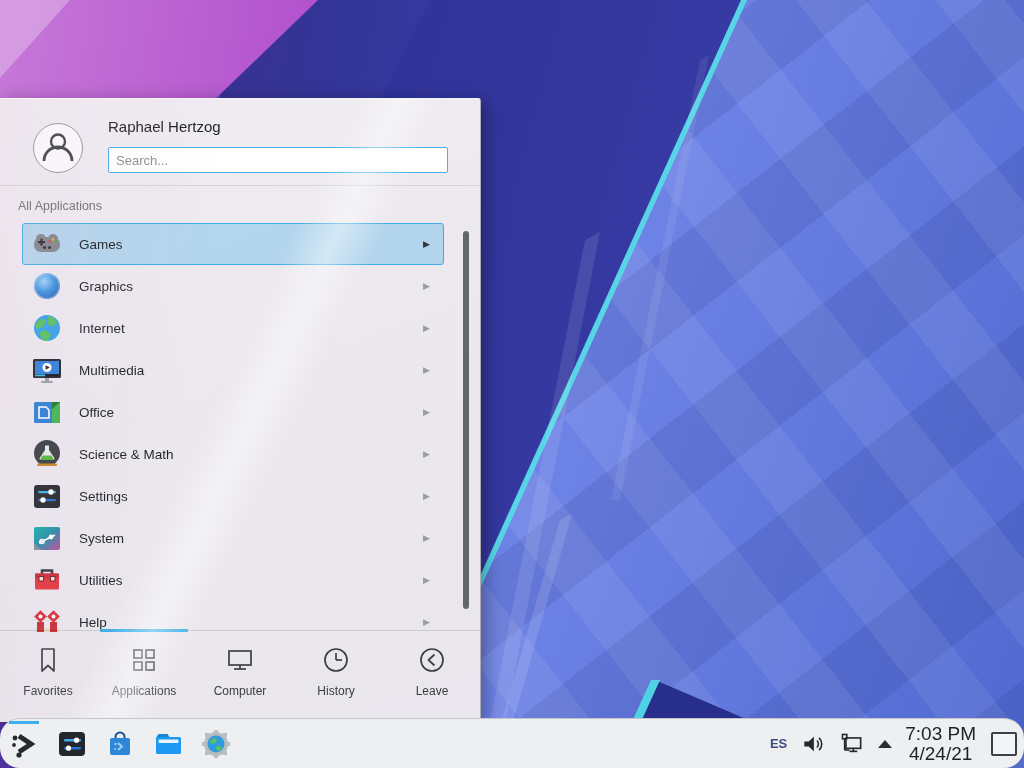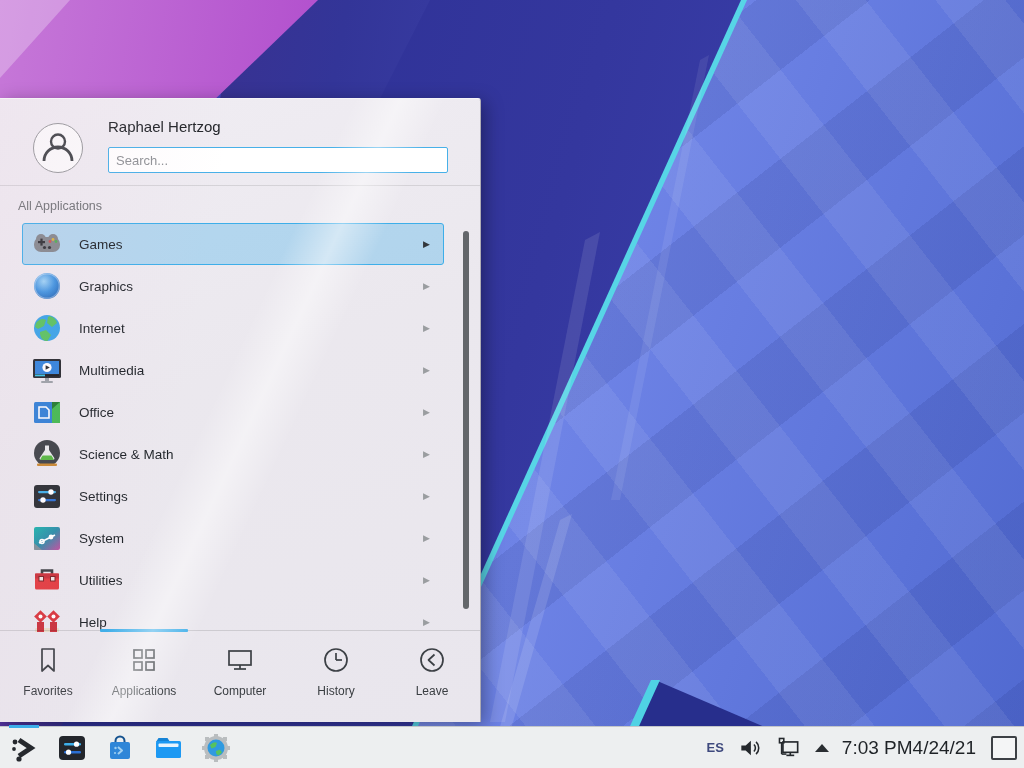--- a/index.html
+++ b/index.html
@@ -67,29 +67,29 @@
   .scrollbar-thumb { position:absolute; right:11px; top:132px; width:6px; height:378px; border-radius:3px; background:#63666a; }
 
   .tabbar { position:absolute; left:0; bottom:0; width:100%; height:92px; display:flex;
     border-top:1px solid rgba(0,0,0,.12); }
   .tab { flex:1 1 0; position:relative; display:flex; flex-direction:column; align-items:center; padding-top:14px; gap:9px; }
   .tab .tab-label { font-size:12px; color:#3a3e42; }
   .tab.active::before { content:""; position:absolute; top:-2px; left:50%; transform:translateX(-50%);
     width:88px; height:3px; background:#3daee9; border-radius:1px; }
 
   
-  .taskbar { position:absolute; left:0; bottom:0; width:100%; height:42px; background:#edeff0;
-    border-top:1px solid #c3c6c9; z-index:10; display:flex; align-items:flex-end; }
+  .taskbar { position:absolute; left:0; bottom:0; width:100%; height:50px; background:#edeff0;
+    border-top:1px solid #c3c6c9; z-index:10; display:flex; align-items:flex-end;border-radius:20px; }
   .tb-left { display:flex; align-items:center; gap:16px; padding-left:8px; height:100%; }
   .tb-app { position:relative; width:32px; height:32px; display:flex; align-items:center; justify-content:center; }
   .tb-app.launcher::before { content:""; position:absolute; top:-7px; left:1px; width:30px; height:3px; background:#3daee9; }
   .tb-right { margin-left:auto; display:flex; align-items:center; gap:13px; padding-right:7px; height:100%; }
   .kb-layout { font-size:13px; font-weight:bold; color:#3f4a7e; }
   .caret-up { width:0; height:0; border-left:7px solid transparent; border-right:7px solid transparent; border-bottom:8px solid #2a2e32; }
-  .clock { display:flex; flex-direction:row; align-items:center; line-height:1.05; }
+  .clock { display:flex; flex-direction:column; align-items:center; line-height:1.05; }
   .clock .time { font-size:19px; color:#1e2226; }
   .clock .date { font-size:19px; color:#1e2226; }
   .show-desktop { width:26px; height:24px; border:2px solid #3c4045; border-radius:2px; background:rgba(255,255,255,.4); margin-left:2px; }
 </style>
 </head>
 <body>
 
 <div class="desktop">
 
   <div class="wp">

